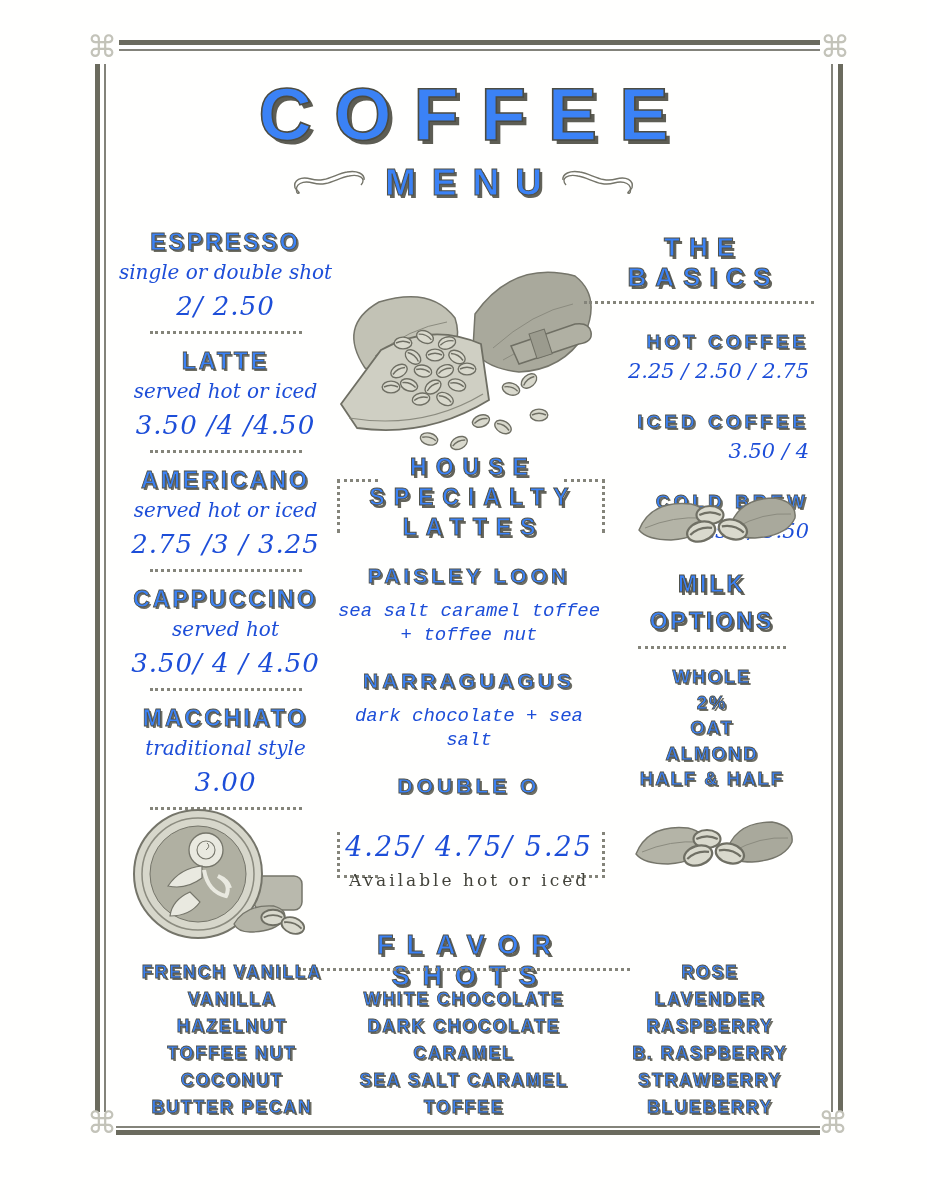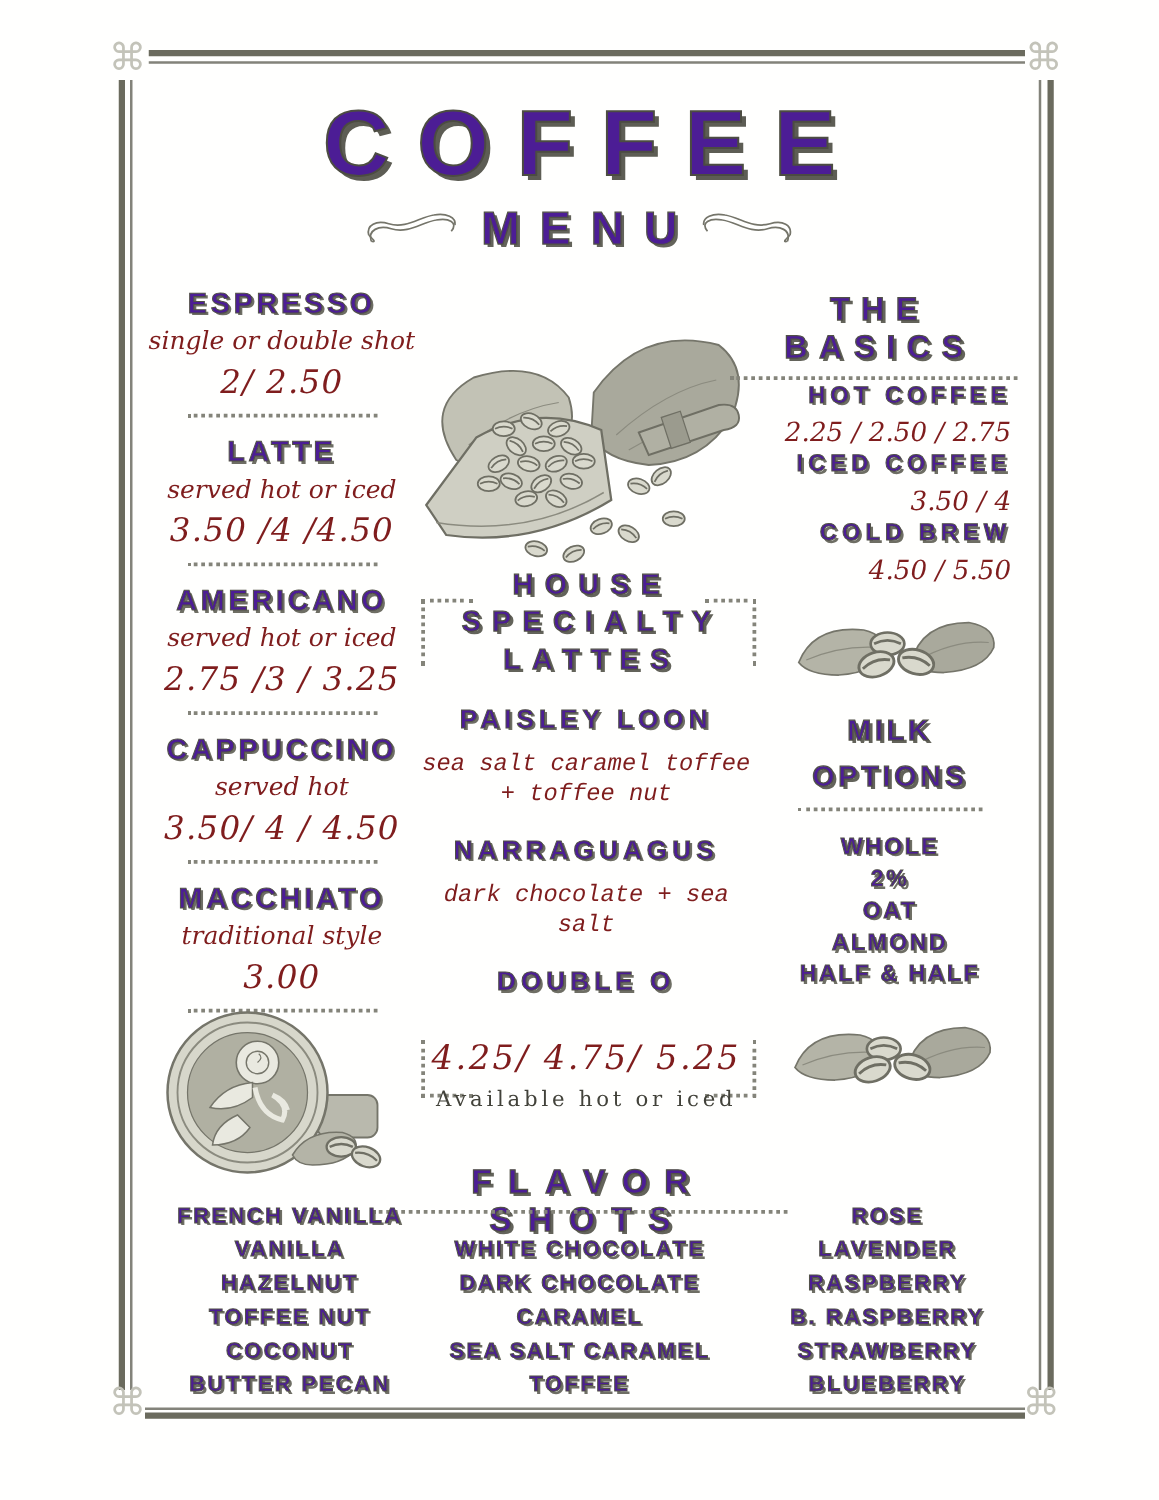--- a/index.html
+++ b/index.html
@@ -6,26 +6,26 @@
   body { background:#ffffff; font-family:"Liberation Sans", sans-serif; }
   .page { position:relative; width:927px; height:1200px; background:#fffffe; overflow:hidden; }
 
   
   .fline { position:absolute; background:#6b6b5e; }
   .fline.thin { background:#83837a; }
   .ornament { position:absolute; color:#c3c3b9; font-size:30px; line-height:30px;
               font-family:"DejaVu Sans", sans-serif; }
 
   
-  .lp { font-family:"Liberation Sans", sans-serif; font-weight:700; color:#4c1d95;
+  .lp { font-family:"Liberation Sans", sans-serif; font-weight:700; color:#3b82f6;
         -webkit-text-stroke:1px #505046; text-shadow:2.5px 2.5px 0 #63635a; }
   .lp-sm { -webkit-text-stroke:0.8px #505046; text-shadow:2px 2px 0 #6e6e64; }
   .lp-xl { -webkit-text-stroke:1.6px #4c4c42; text-shadow:4px 4px 0 #5d5d54; }
 
-  .serif-i { font-family:"DejaVu Serif","Liberation Serif",serif; font-style:italic; color:#7f1d1d; }
+  .serif-i { font-family:"DejaVu Serif","Liberation Serif",serif; font-style:italic; color:#1d4ed8; }
 
   .dots { border-top:3px dotted #84847a; height:0; margin:0 auto; }
 
   
   .title { position:absolute; left:0; top:72px; width:100%; text-align:center;
            font-size:74px; letter-spacing:22px; padding-left:22px; }
   .subtitle-row { position:absolute; left:0; top:162px; width:100%; display:flex;
                   justify-content:center; align-items:center; gap:0; }
   .subtitle { font-size:37px; letter-spacing:16px; padding-left:16px; }
   .flourish { width:78px; height:34px; }
@@ -50,21 +50,21 @@
   .bk-tl { left:337px; top:479px; height:54px; border-top:3px dotted #84847a; border-left:3px dotted #84847a; }
   .bk-tr { left:564px; top:479px; height:54px; border-top:3px dotted #84847a; border-right:3px dotted #84847a; }
   .bk-bl { left:337px; top:832px; height:46px; border-bottom:3px dotted #84847a; border-left:3px dotted #84847a; }
   .bk-br { left:564px; top:832px; height:46px; border-bottom:3px dotted #84847a; border-right:3px dotted #84847a; }
 
   
   .basics { position:absolute; left:583px; top:232px; width:232px; }
   .basics-title { font-size:26px; letter-spacing:9px; text-align:center; line-height:30px; padding-left:9px; }
   .basics-dots { width:230px; margin-top:9px; }
   .basic-item { text-align:right; padding-right:6px; }
-  .bi-name { font-size:19px; letter-spacing:4px; line-height:24px; margin-top:1px; }
+  .bi-name { font-size:19px; letter-spacing:4px; line-height:24px; margin-top:26px; }
   .bi-price { font-size:21px; line-height:26px; margin-top:4px; }
   .beans-illo-1 { position:absolute; left:633px; top:486px; }
   .milk { position:absolute; left:633px; top:566px; width:158px; text-align:center; }
   .milk-title { font-size:23px; letter-spacing:3px; line-height:37px; }
   .milk-dots { width:148px; margin-top:6px; }
   .milk-opt { font-size:18.5px; letter-spacing:2px; line-height:25.5px; }
   .milk-list { margin-top:15px; }
   .beans-illo-2 { position:absolute; left:628px; top:810px; }
 
   

